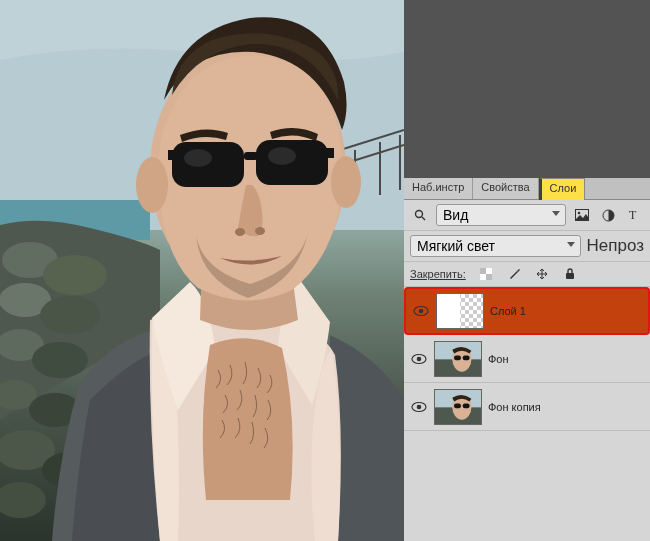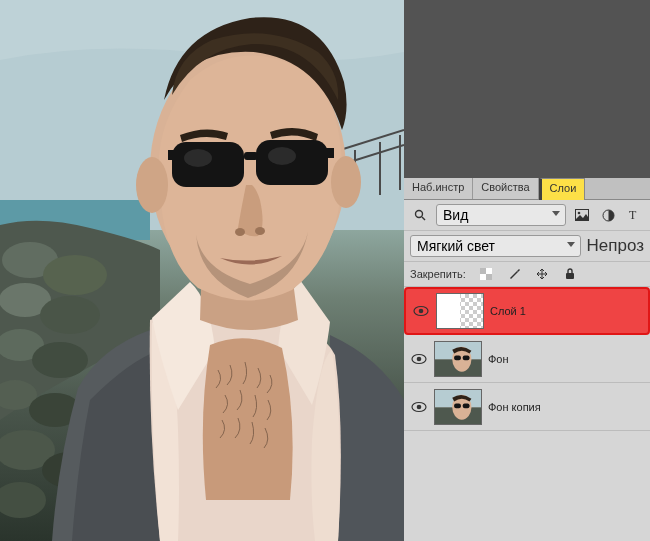--- a/index.html
+++ b/index.html
@@ -9,28 +9,28 @@
 .panel { position: absolute; left: 404px; top: 154px; right: 0; bottom: 0; background: #d6d6d6; display: flex; flex-direction: column; margin-top: 24px; }
 .tabs { display: flex; background: #c0c0c0; border-bottom: 1px solid #888; height: 22px; }
 .tab { padding: 3px 8px; font-size: 11px; color: #333; border-right: 1px solid #999; background: #cacaca; cursor: default; }
 .tab.active { background: #fde047; border-top: 1px solid #888; border-left: 3px solid #404040; border-right: 1px solid #888; margin-bottom: -1px; }
 .row { display: flex; align-items: center; padding: 4px 6px; gap: 6px; border-bottom: 1px solid #bcbcbc; }
 .select { flex: 1; background: #e8e8e8; border: 1px solid #999; border-radius: 3px; padding: 2px 18px 2px 6px; font-size: 14px; position: relative; }
 .select::after { content: ""; position: absolute; right: 5px; top: 6px; width: 0; height: 0; border-left: 4px solid transparent; border-right: 4px solid transparent; border-top: 5px solid #555; }
 .iconbtn { width: 20px; height: 18px; display: inline-flex; align-items: center; justify-content: center; color: #333; }
 .layers { flex: 1; overflow: auto; }
 .layer { display: flex; align-items: center; height: 48px; padding: 4px 6px; gap: 6px; border-bottom: 1px solid #bcbcbc; }
-.layer.selected { background: #ef4444; border: 2px solid #e01616; border-radius: 4px; position: relative; }
+.layer.selected { background: #c2410c; border: 2px solid #e01616; border-radius: 4px; position: relative; }
 .eye { width: 18px; height: 18px; display: flex; align-items: center; justify-content: center; }
 .thumb { width: 48px; height: 36px; border: 1px solid #666; background: #fff; position: relative; overflow: hidden; }
 .thumb-checker { position: absolute; inset: 0; background-image: linear-gradient(45deg,#ccc 25%,transparent 25%),linear-gradient(-45deg,#ccc 25%,transparent 25%),linear-gradient(45deg,transparent 75%,#ccc 75%),linear-gradient(-45deg,transparent 75%,#ccc 75%); background-size: 8px 8px; background-position: 0 0,0 4px,4px -4px,-4px 0; }
 .thumb-checker::before { content: ""; position: absolute; left: 0; top: 0; width: 50%; height: 100%; background: #fff; }
 .thumb-photo { position: absolute; inset: 0; }
 .layer-name { font-size: 11px; color: #222; }
-.lock-row { display: flex; align-items: center; gap: 6px; padding: 3px 6px; border-bottom: 1px solid #bcbcbc; font-size: 11px; color: #333; }
+.lock-row { display: flex; align-items: center; gap: 6px; padding: 3px 6px; border-bottom: 1px solid #bcbcbc; font-size: 11px; color: #333; text-decoration: underline; }
 .lock-icons { display: flex; gap: 8px; margin-left: 4px; }
 .sep { position: absolute; left: 404px; top: 0; width: 246px; height: 154px; background: #535353; }
 svg { display: block; }
 </style>
 </head>
 <body>
 
 <div class="canvas">
   <svg class="photo-svg" viewBox="0 0 404 541" preserveAspectRatio="xMidYMid slice">
 

